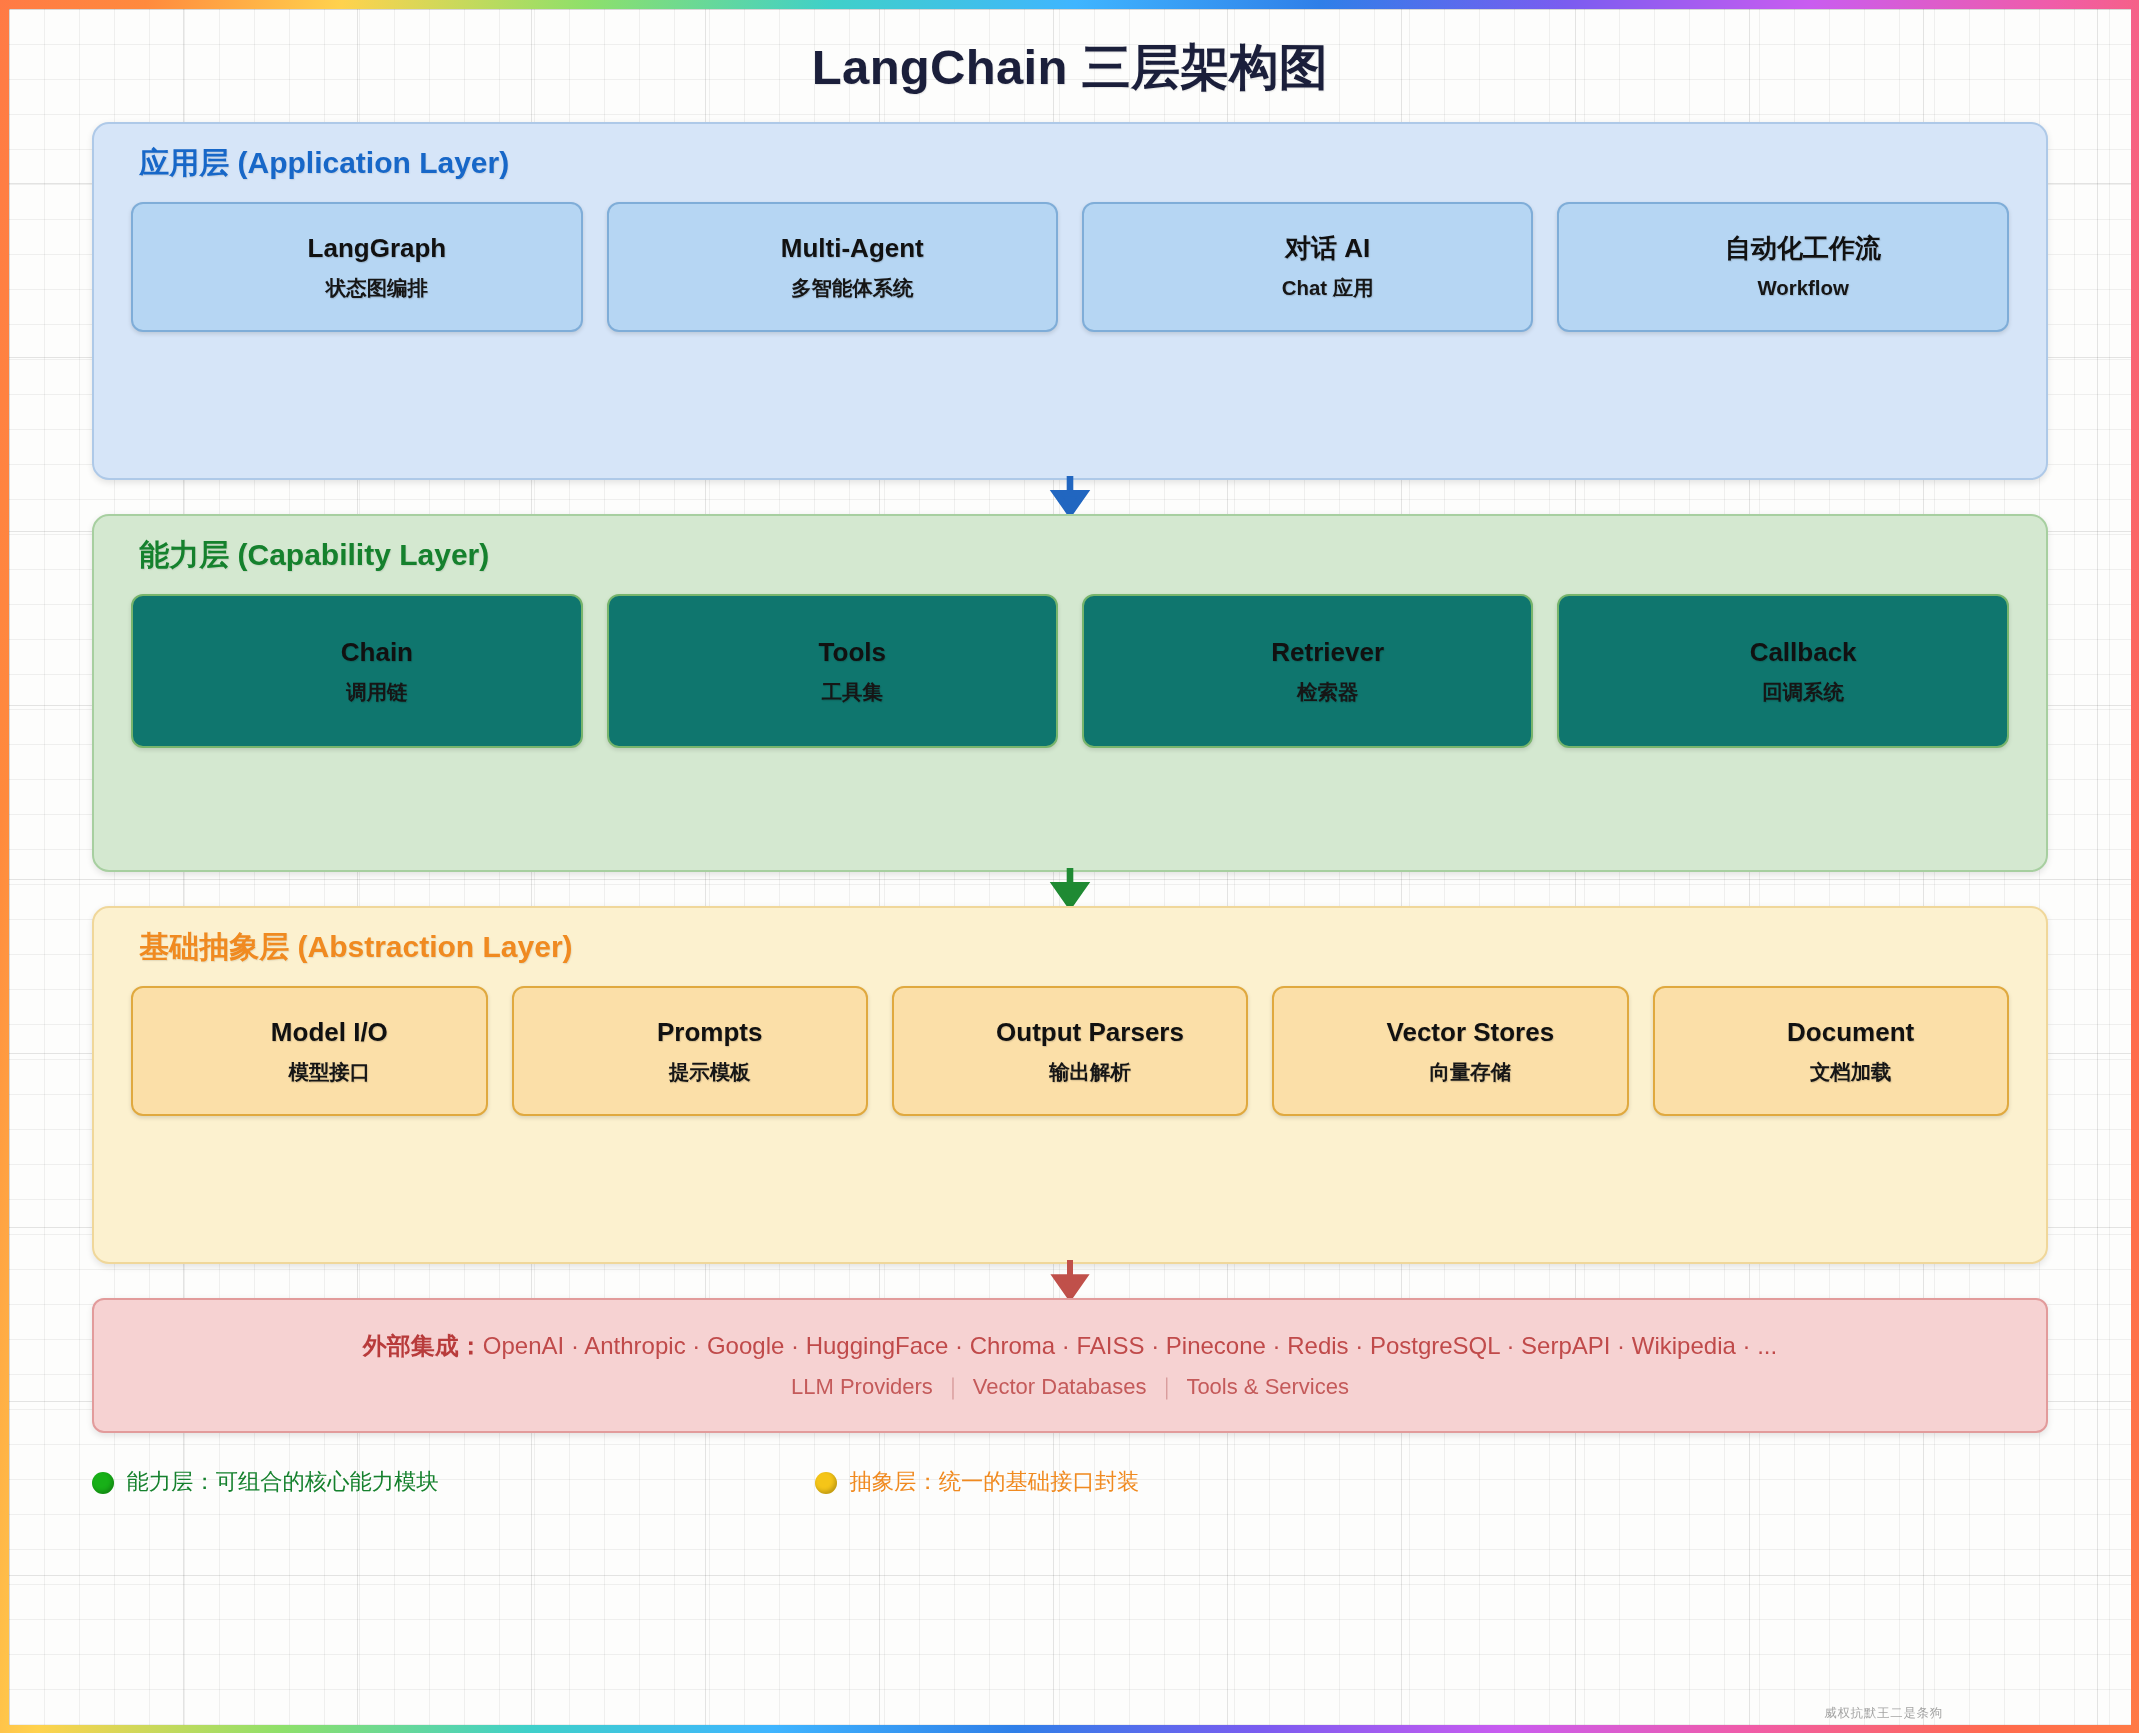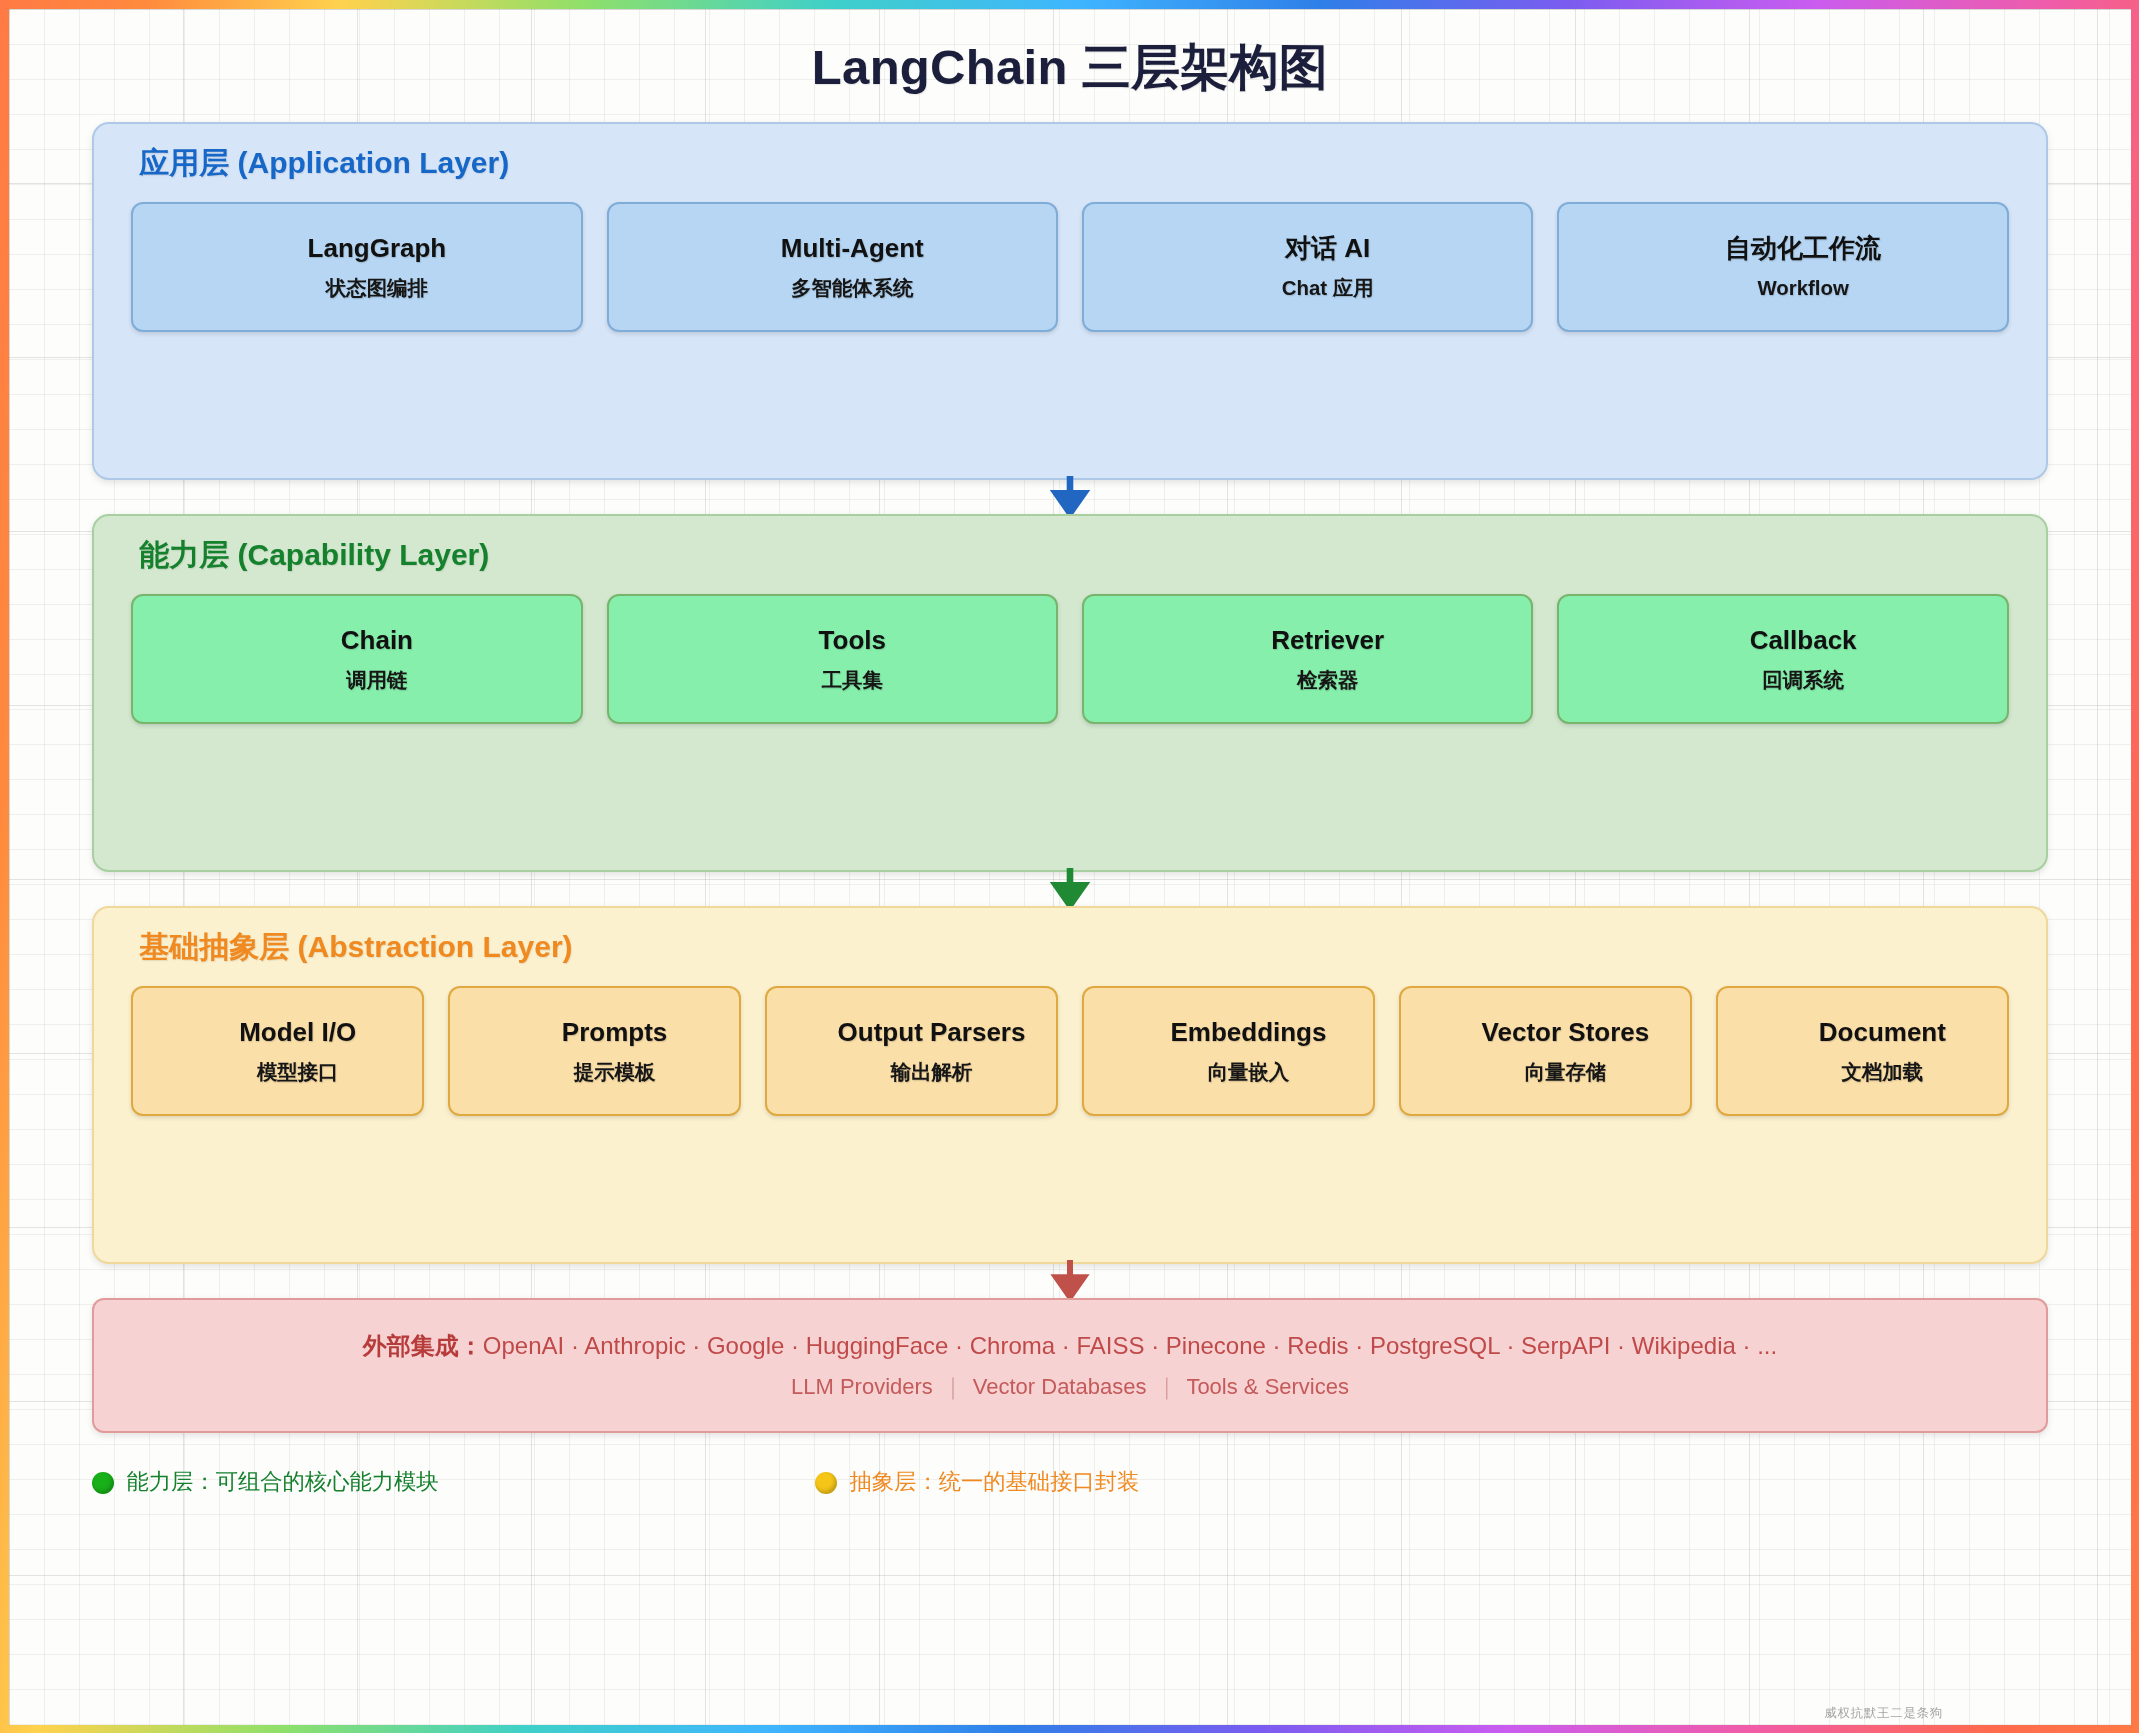--- a/index.html
+++ b/index.html
@@ -135,23 +135,23 @@
   }
 
   
   #layer-capability {
     height: 358px;
     background: #d4e8d0;
     border: 2px solid #a7cfa0;
   }
   #layer-capability .layer-title { color: #15812d; }
   #layer-capability .card {
-    background: #86efac;
+    background: #0f766e;
     border: 2px solid #77b56c;
-    height: 130px;
+    height: 154px;
   }
 
   
   #layer-abstraction {
     height: 358px;
     background: #fcf1cf;
     border: 2px solid #f0d79a;
   }
   #layer-abstraction .layer-title { color: #f08a20; }
   #layer-abstraction .card {
@@ -312,24 +312,20 @@
         </div>
         <div class="card">
           <div class="card-title">Prompts</div>
           <div class="card-sub">提示模板</div>
         </div>
         <div class="card">
           <div class="card-title">Output Parsers</div>
           <div class="card-sub">输出解析</div>
         </div>
         <div class="card">
-          <div class="card-title">Embeddings</div>
-          <div class="card-sub">向量嵌入</div>
-        </div>
-        <div class="card">
           <div class="card-title">Vector Stores</div>
           <div class="card-sub">向量存储</div>
         </div>
         <div class="card">
           <div class="card-title">Document</div>
           <div class="card-sub">文档加载</div>
         </div>
       </div>
     </div>
 

